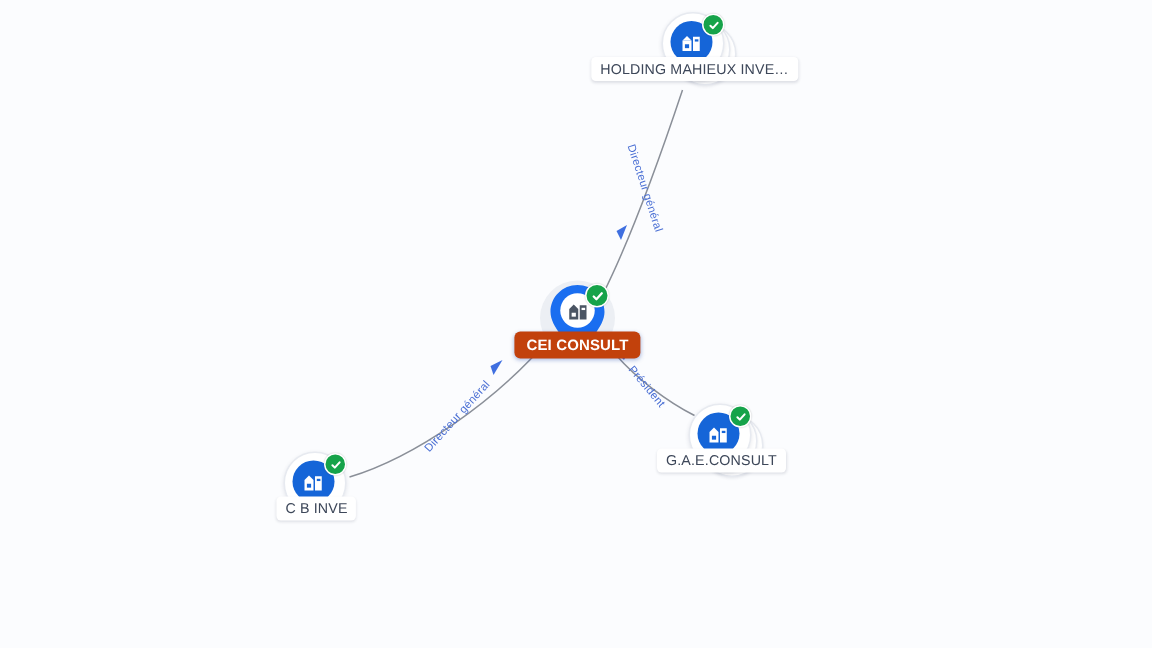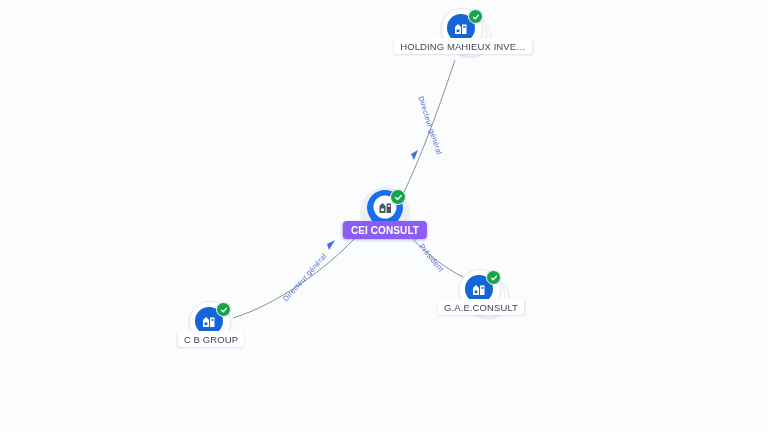--- a/index.html
+++ b/index.html
@@ -129,21 +129,21 @@
     font-size: 9.5px;
     color: #3d4759;
     background: #ffffff;
     border-radius: 3px;
     padding: 2.5px 6px;
     white-space: nowrap;
     box-shadow: 0 1px 2px rgba(40,50,80,0.14);
     letter-spacing: 0.1px;
   }
   .node-label.selected {
-    background: #8b5cf6;
+    background: #c2410c;
     color: #ffffff;
     font-weight: bold;
     border-radius: 4px;
     padding: 3.5px 8px;
     font-size: 10px;
     box-shadow: 0 1px 3px rgba(20,60,160,0.35);
   }
 </style>
 </head>
 <body style="background: rgb(251, 252, 254);">
@@ -251,16 +251,16 @@
           <rect x="3.6" y="9.5" width="2.8" height="2.6" fill="#1565d8"></rect>
           <rect x="10.2" y="6.2" width="2.4" height="1.5" fill="#1565d8"></rect>
         </svg>
       </div>
       <div class="check-badge" style="left:27px; top:1px;">
         <svg width="8" height="8" viewBox="0 0 10 10">
           <polyline points="2,5.2 4,7.2 8,2.8" fill="none" stroke="#ffffff" stroke-width="1.7" stroke-linecap="round" stroke-linejoin="round"></polyline>
         </svg>
       </div>
     </div>
-    <div class="node-label" style="top:30px;">C B GROUP</div>
+    <div class="node-label" style="top:30px;">C B INVE</div>
   </div>
 
 </div>
 
 </body></html>

